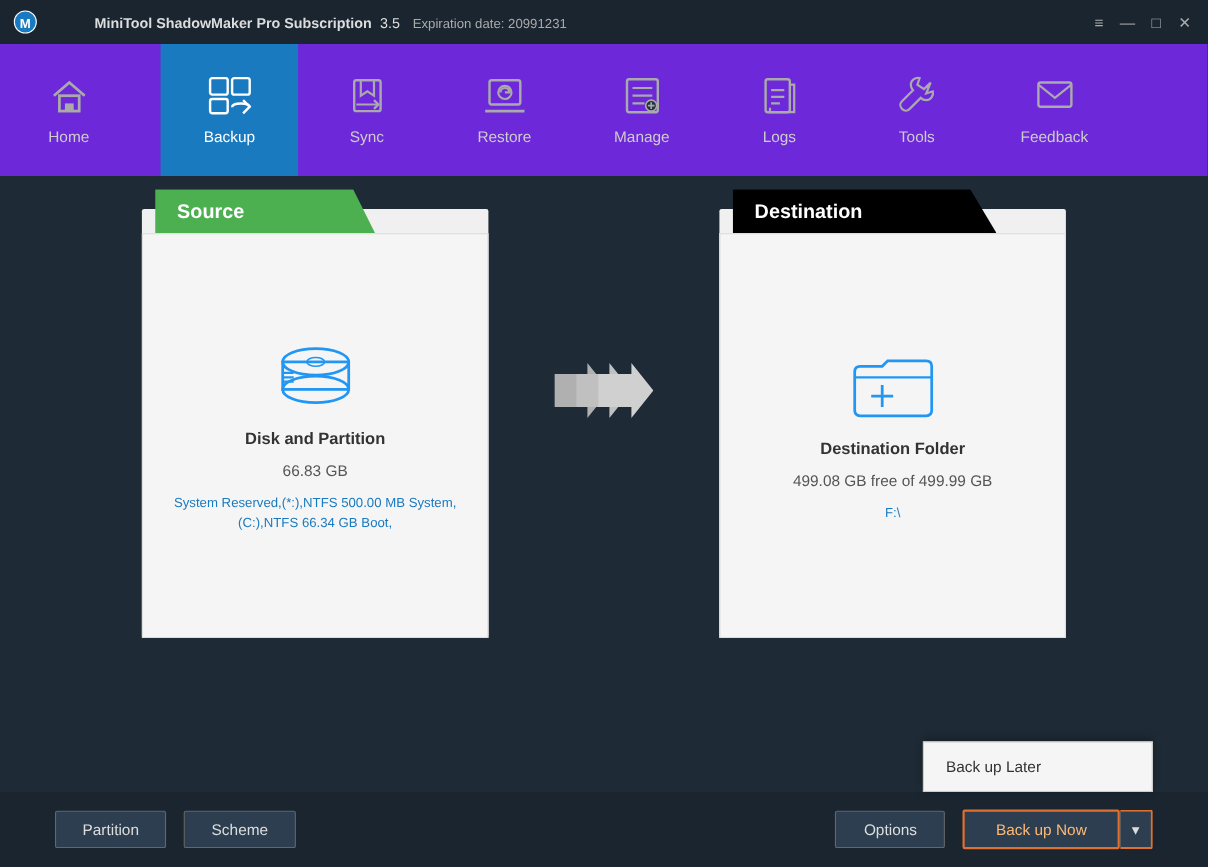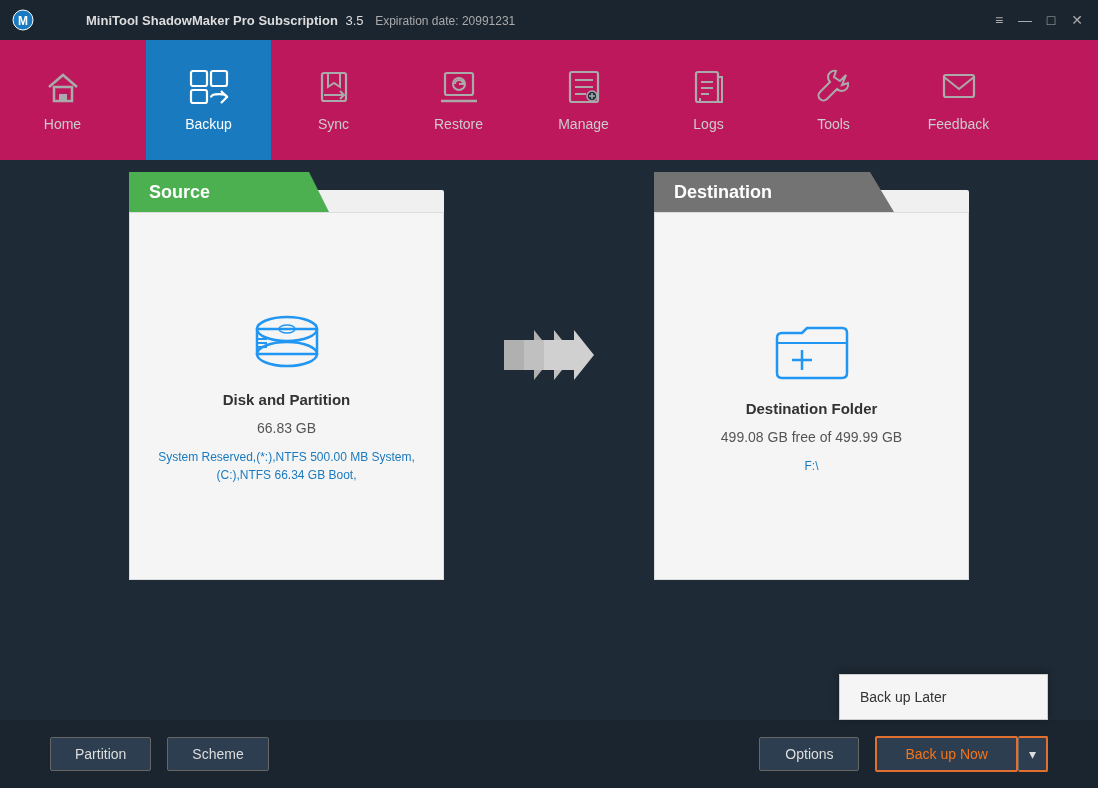--- a/index.html
+++ b/index.html
@@ -52,21 +52,21 @@
       align-items: center;
       justify-content: center;
       color: #aaa;
       font-size: 14px;
       cursor: pointer;
     }
 
     
     .nav-bar {
       height: 120px;
-      background: #be185d;
+      background: #6d28d9;
       display: flex;
       align-items: stretch;
     }
     .nav-item {
       display: flex;
       flex-direction: column;
       align-items: center;
       justify-content: center;
       width: 125px;
       gap: 6px;
@@ -105,37 +105,37 @@
       width: 315px;
       background: #f0f0f0;
       border-radius: 2px;
       position: relative;
       overflow: visible;
       height: 390px;
     }
     .card-header {
       position: absolute;
       top: -18px;
-      left: 0;
+      left: 12px;
       height: 40px;
       display: flex;
       align-items: center;
       padding: 0 20px;
       font-size: 18px;
       font-weight: bold;
       color: #fff;
       clip-path: polygon(0 0, 90% 0, 100% 100%, 0% 100%);
       padding-right: 40px;
     }
     .card-header.source-header {
       background: #4caf50;
       width: 200px;
     }
     .card-header.destination-header {
-      background: #737373;
+      background: #000000;
       width: 240px;
       align-items: center;
     }
     .card-body {
       margin-top: 22px;
       background: #f5f5f5;
       height: calc(100% - 22px);
       display: flex;
       flex-direction: column;
       align-items: center;
@@ -199,21 +199,21 @@
       background: #2c3e50;
       color: #ddd;
       font-size: 14px;
       cursor: pointer;
       border-radius: 2px;
       min-width: 100px;
     }
     .btn-primary {
       background: #2c3e50;
       border: 2px solid #e07030;
-      color: #f97316;
+      color: #fdba74;
       padding: 8px 28px;
       font-size: 14px;
       cursor: pointer;
       border-radius: 2px;
     }
     .btn-dropdown {
       padding: 8px 10px;
       background: #2c3e50;
       border: 2px solid #e07030;
       color: #ddd;

